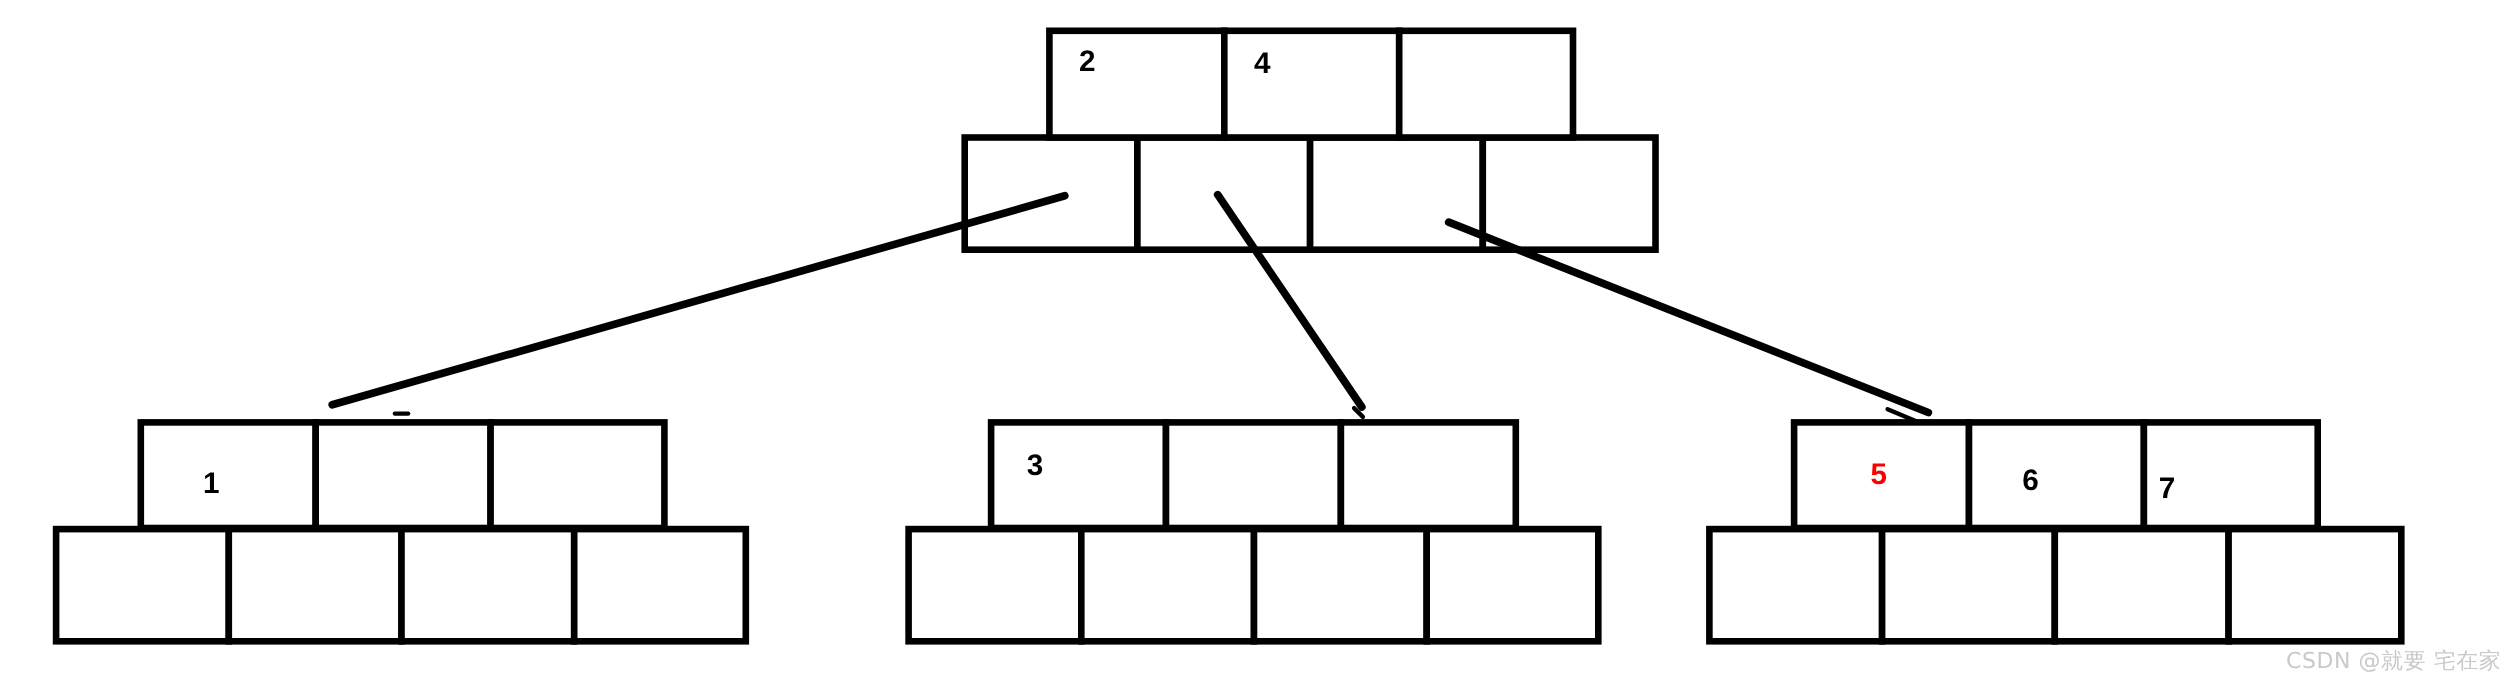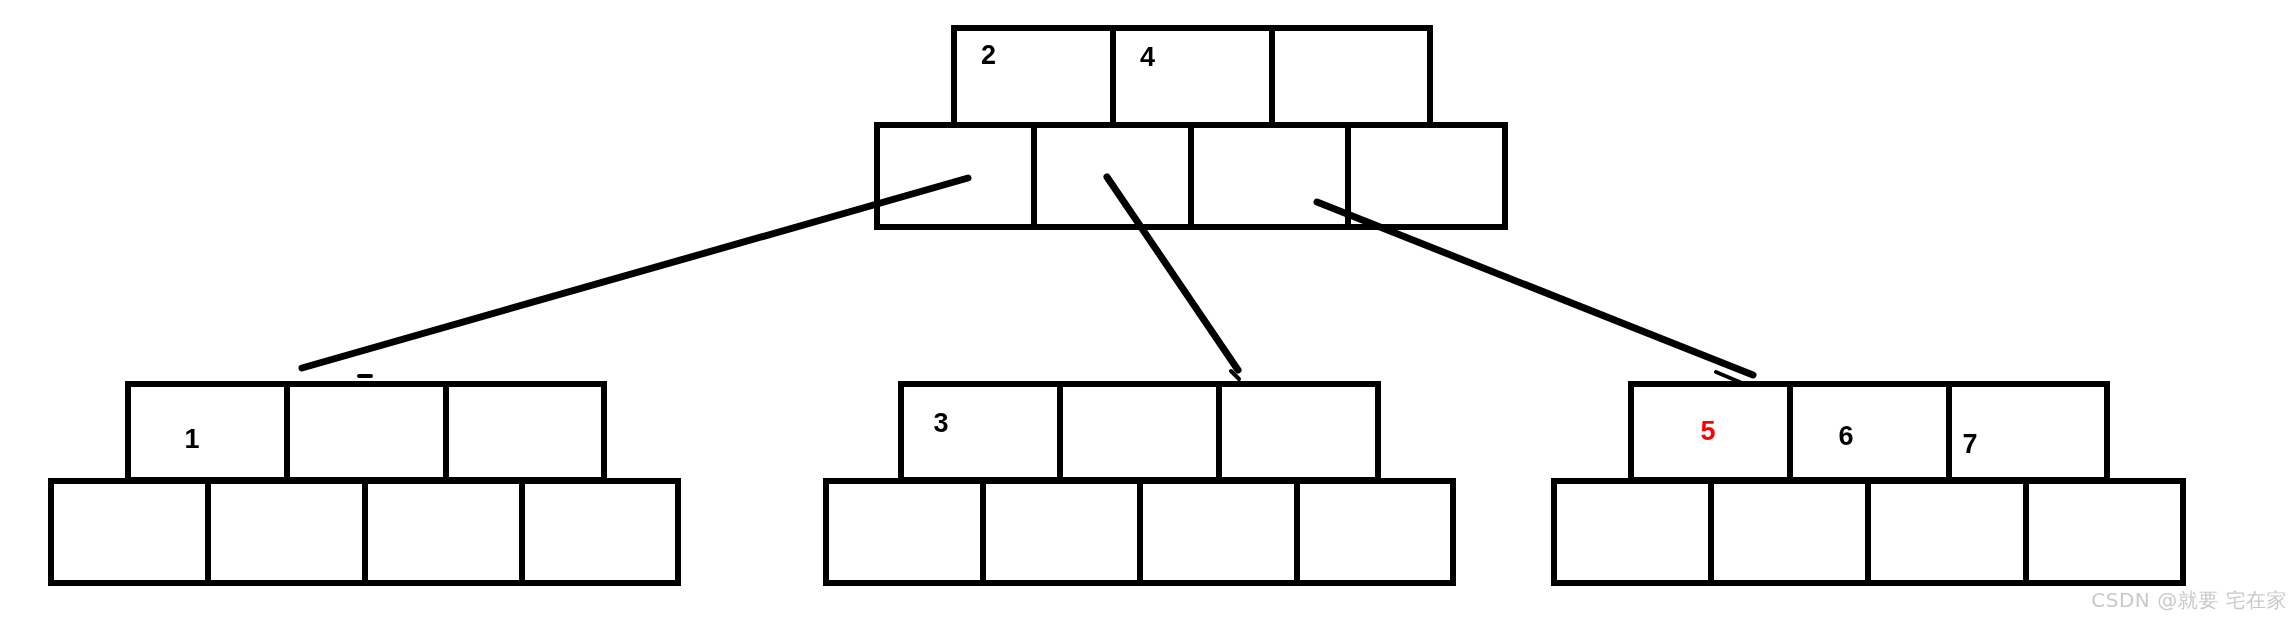--- a/index.html
+++ b/index.html
@@ -40,21 +40,21 @@
     fill: #ff0000;
   }
   .connector {
     stroke: #000000;
     stroke-width: 7;
     stroke-linecap: round;
     fill: none;
   }
   .watermark {
     position: absolute;
-    right: 1px;
+    right: 14px;
     bottom: 6px;
     font-family: "DejaVu Sans", sans-serif;
     font-size: 20px;
     color: #c9c9c9;
     white-space: nowrap;
     letter-spacing: 0.5px;
   }
   .tick-mark {
     stroke: #000000;
     stroke-width: 4;

